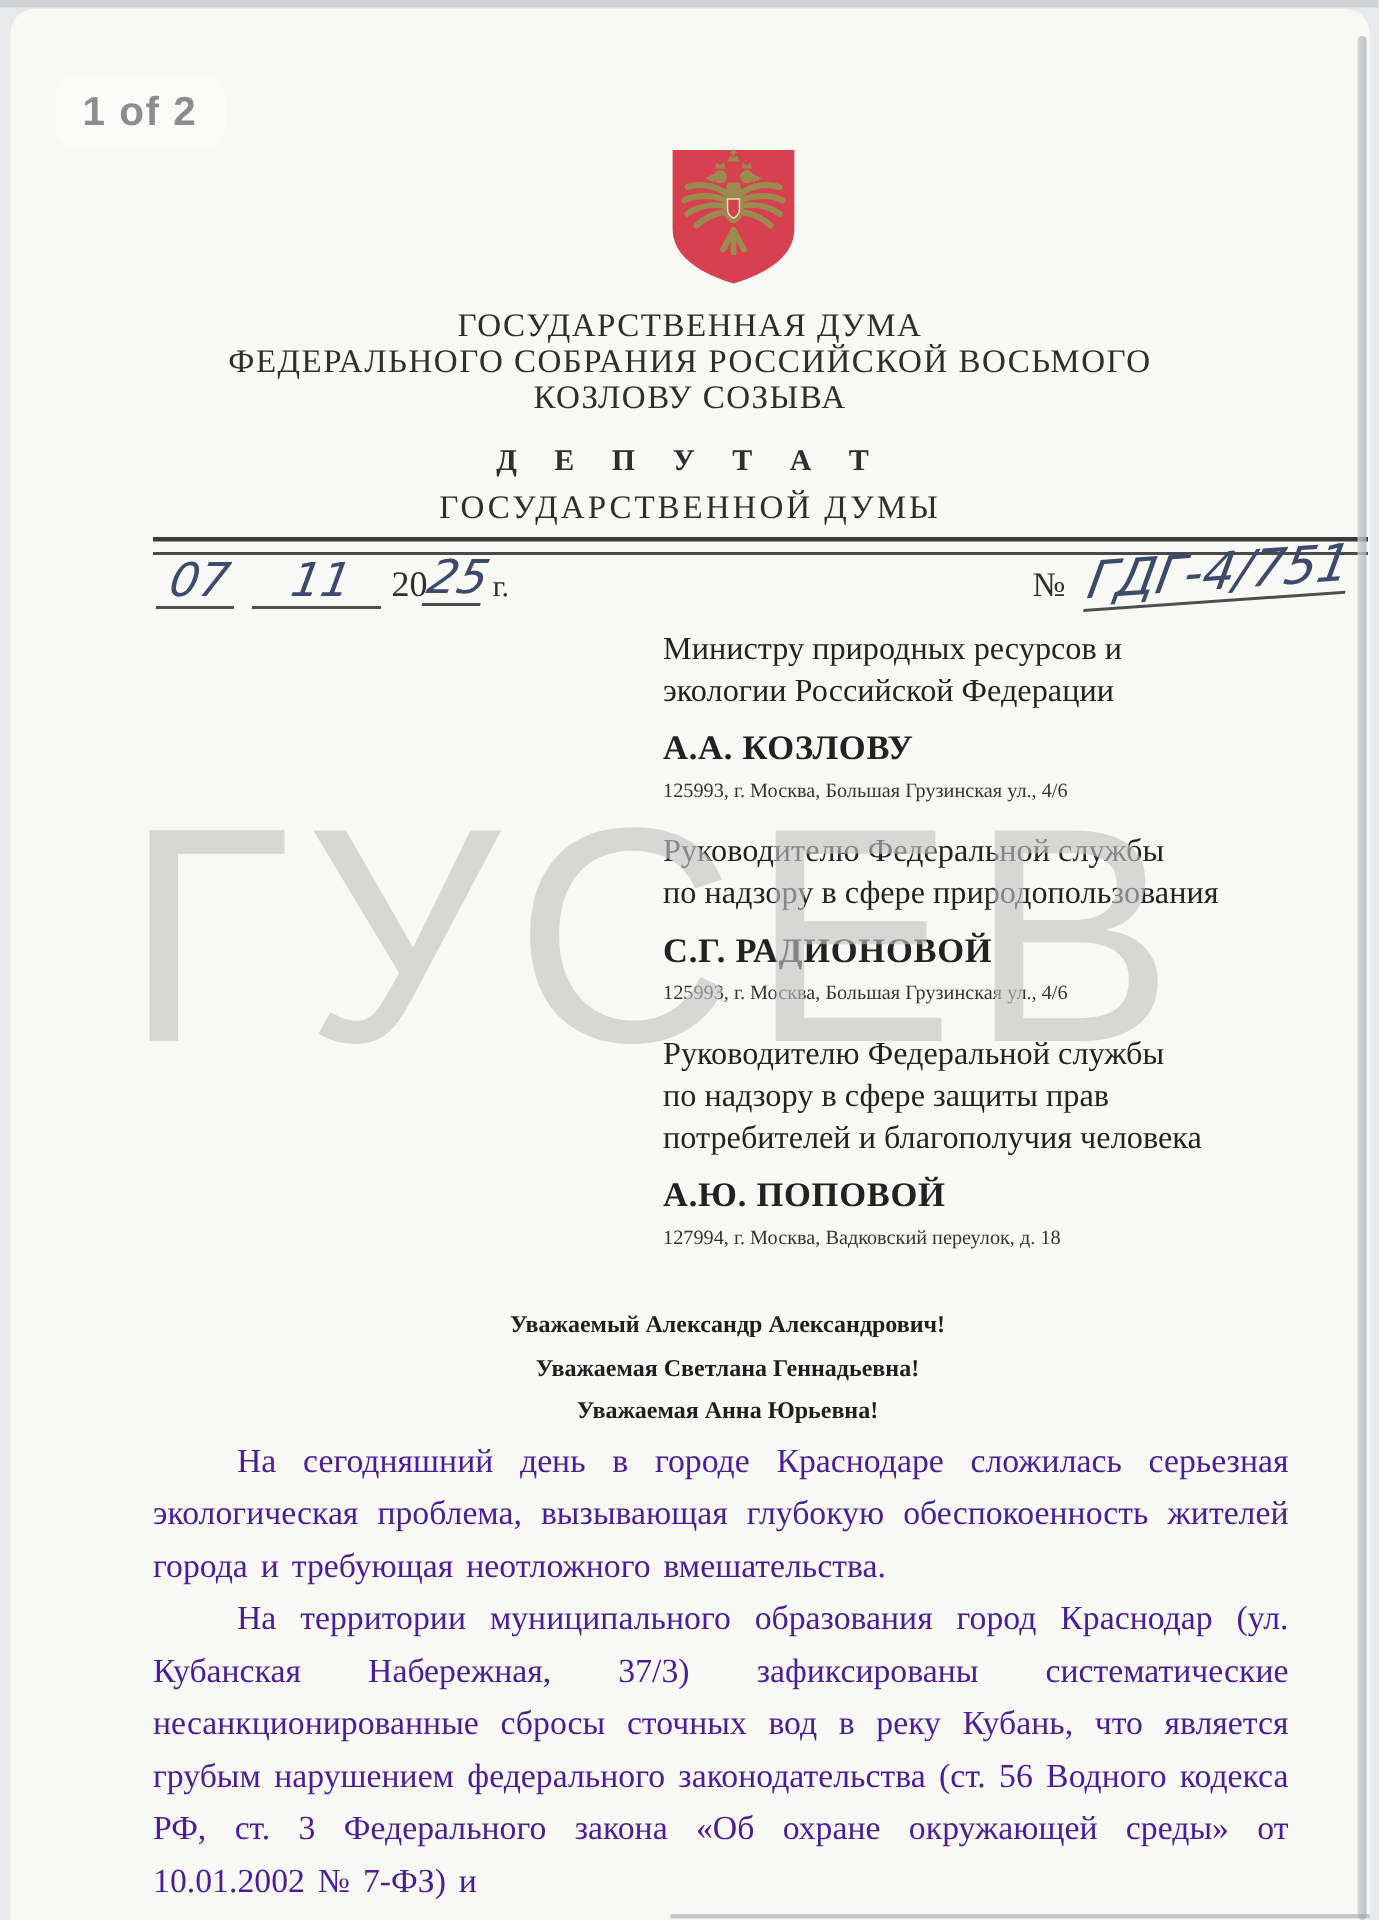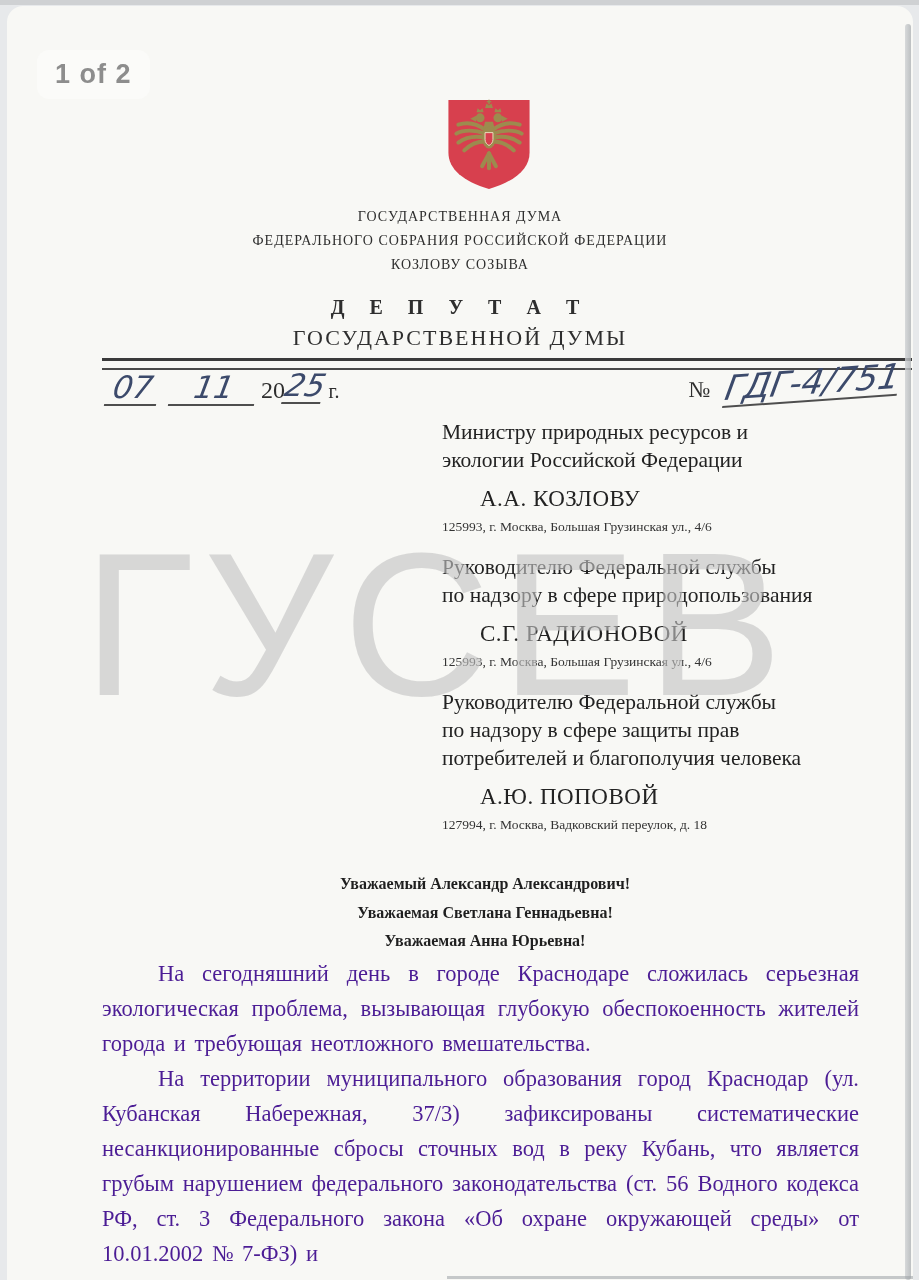--- a/index.html
+++ b/index.html
@@ -33,21 +33,21 @@
     font-size:27px; color:#8d8d8d; letter-spacing:1px;
   }
 
   .emblem { position:absolute; left:436px; top:90px; width:92px; height:97px; }
   .emblem svg { width:100%; height:100%; display:block; }
 
   .letterhead {
     position:absolute; left:30px; right:30px; top:199px; text-align:center;
     color:#2e2e2e;
   }
-  .org-line { font-size:14px; line-height:24px; letter-spacing:1px; }
+  .org-line { font-size:22px; line-height:24px; letter-spacing:1px; }
   .dep-title { margin-top:17px; font-size:20px; font-weight:bold; letter-spacing:10px; line-height:26px; }
   .dep-sub { margin-top:5px; font-size:22px; letter-spacing:2px; line-height:26px; }
 
   .rule {
     position:absolute; left:95px; top:352px; width:810px; height:7px;
     border-top:3px solid #3a3a3a; border-bottom:2px solid #4a4a4a;
   }
 
   .ref-row { position:absolute; left:100px; right:16px; top:364px; height:56px; color:#2e2e2e; }
   .hand {
@@ -68,21 +68,21 @@
   .num-label { font-size:23px; vertical-align:bottom; line-height:36px; margin-right:8px; }
   .num-value {
     font-size:34px; line-height:36px; min-width:150px; text-align:center;
     border-bottom:2px solid #4e4e4e; transform:rotate(-4deg) skewX(-14deg);
     transform-origin:left bottom;
   }
 
   .addressees { position:absolute; left:435px; top:412px; width:478px; color:#222; }
   .addr-block + .addr-block { margin-top:17px; }
   .pos { font-size:21.5px; line-height:28px; white-space:pre-line; }
-  .name { margin-top:10px; font-size:23px; font-weight:normal; letter-spacing:.5px; line-height:30px;margin-left:38px; }
+  .name { margin-top:10px; font-size:23px; font-weight:bold; letter-spacing:.5px; line-height:30px; }
   .addr { margin-top:4px; font-size:13.5px; line-height:18px; color:#333; }
 
   .salutations {
     position:absolute; left:105px; right:55px; top:864px; text-align:center;
     font-size:16px; font-weight:bold; line-height:28.5px; color:#1f1f1f;
   }
 
   .body-text {
     position:absolute; left:95px; top:950px; width:757px;
     font-size:22.5px; line-height:35px; color:#4c1d95;
@@ -135,21 +135,21 @@
           <path d="M42,12 L50,12 L48.5,7.5 L46,9.5 L43.5,7.5 Z"></path>
           <rect x="45.2" y="3.8" width="1.6" height="4.5"></rect>
           <rect x="43.8" y="5" width="4.4" height="1.4"></rect>
         </g>
         <path d="M42,37 L50,37 L50,44 C50,47 48,49 46,50 C44,49 42,47 42,44 Z" stroke="#e9dfbd" stroke-width="1" fill="#d7404e"></path>
       </svg>
     </div>
 
     <div class="letterhead">
       <div class="org-line">ГОСУДАРСТВЕННАЯ ДУМА</div>
-      <div class="org-line">ФЕДЕРАЛЬНОГО СОБРАНИЯ РОССИЙСКОЙ ФЕДЕРАЦИИ</div>
+      <div class="org-line">ФЕДЕРАЛЬНОГО СОБРАНИЯ РОССИЙСКОЙ ВОСЬМОГО</div>
       <div class="org-line">КОЗЛОВУ СОЗЫВА</div>
       <div class="dep-title">Д Е П У Т А Т</div>
       <div class="dep-sub">ГОСУДАРСТВЕННОЙ ДУМЫ</div>
     </div>
 
     <div class="rule"></div>
 
     <div class="ref-row">
       <div class="date-group">
         <span class="hand seg seg-day">07</span>

